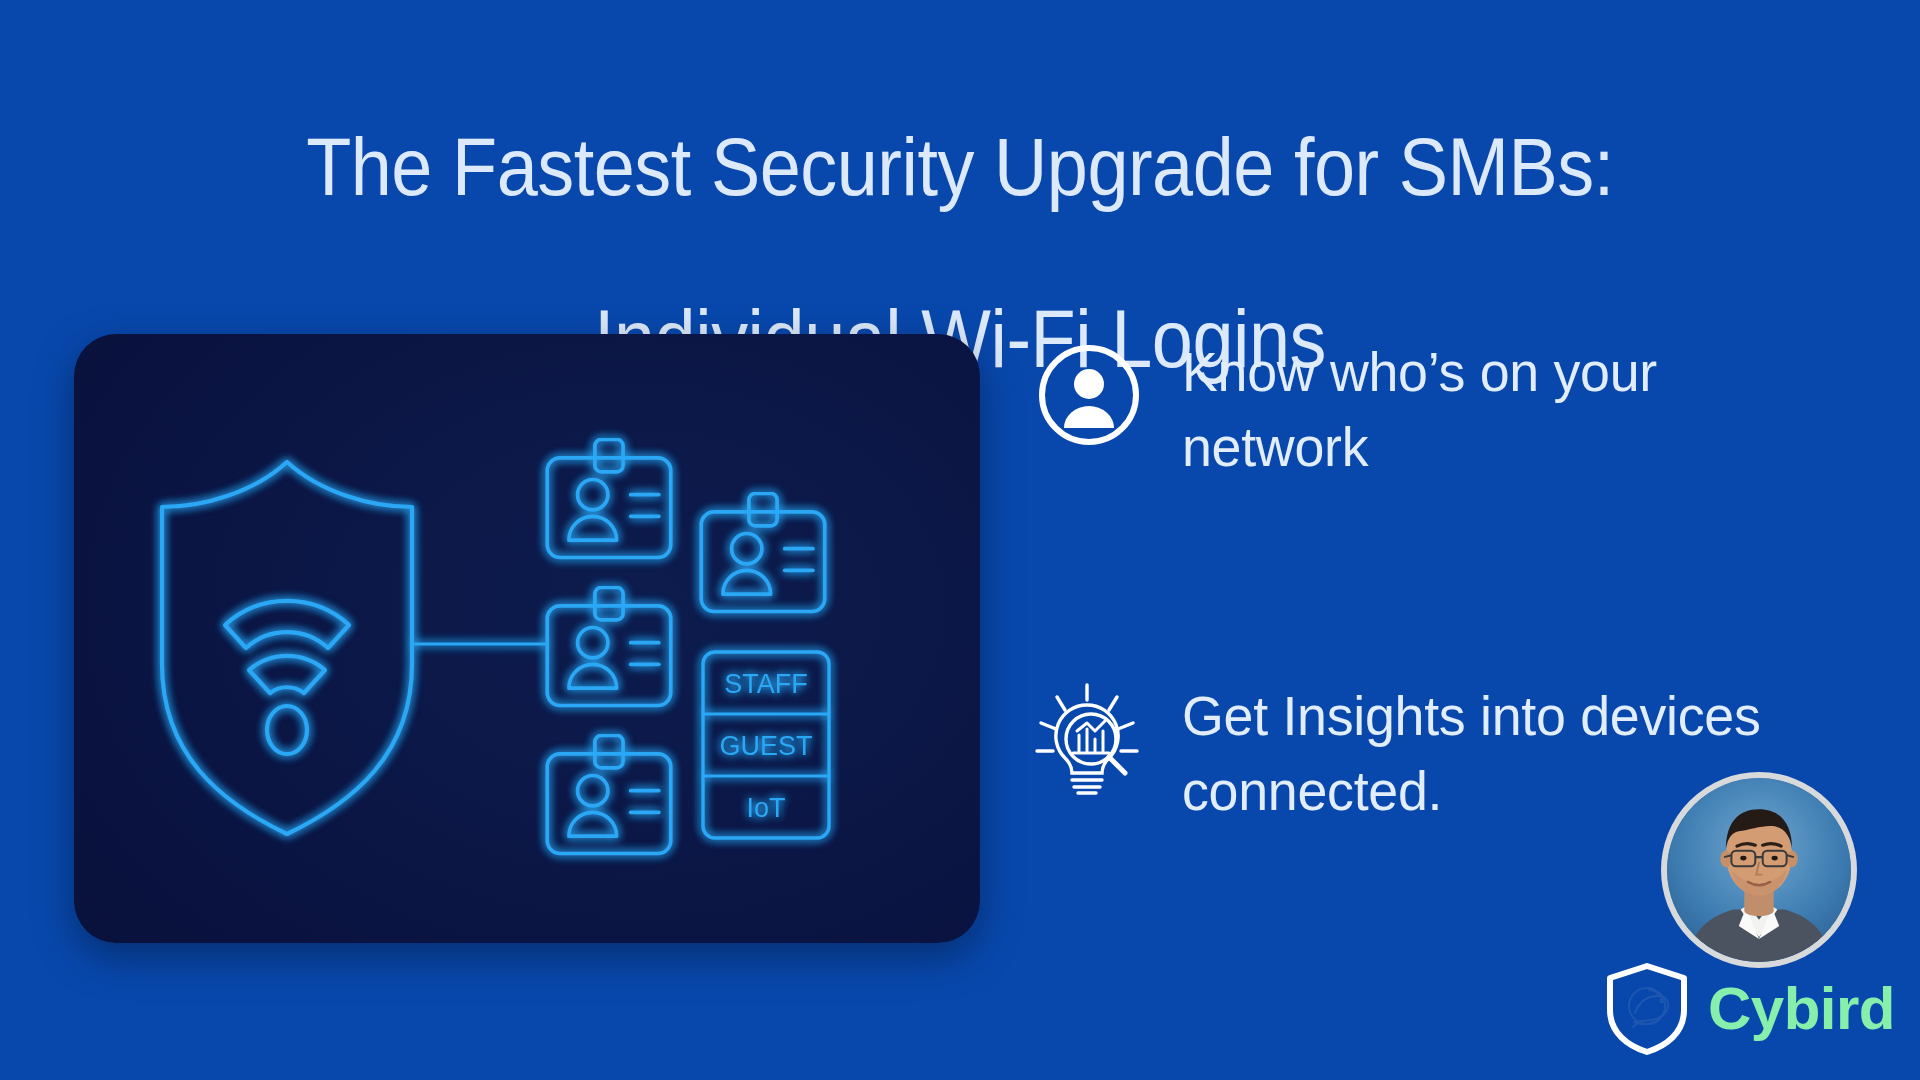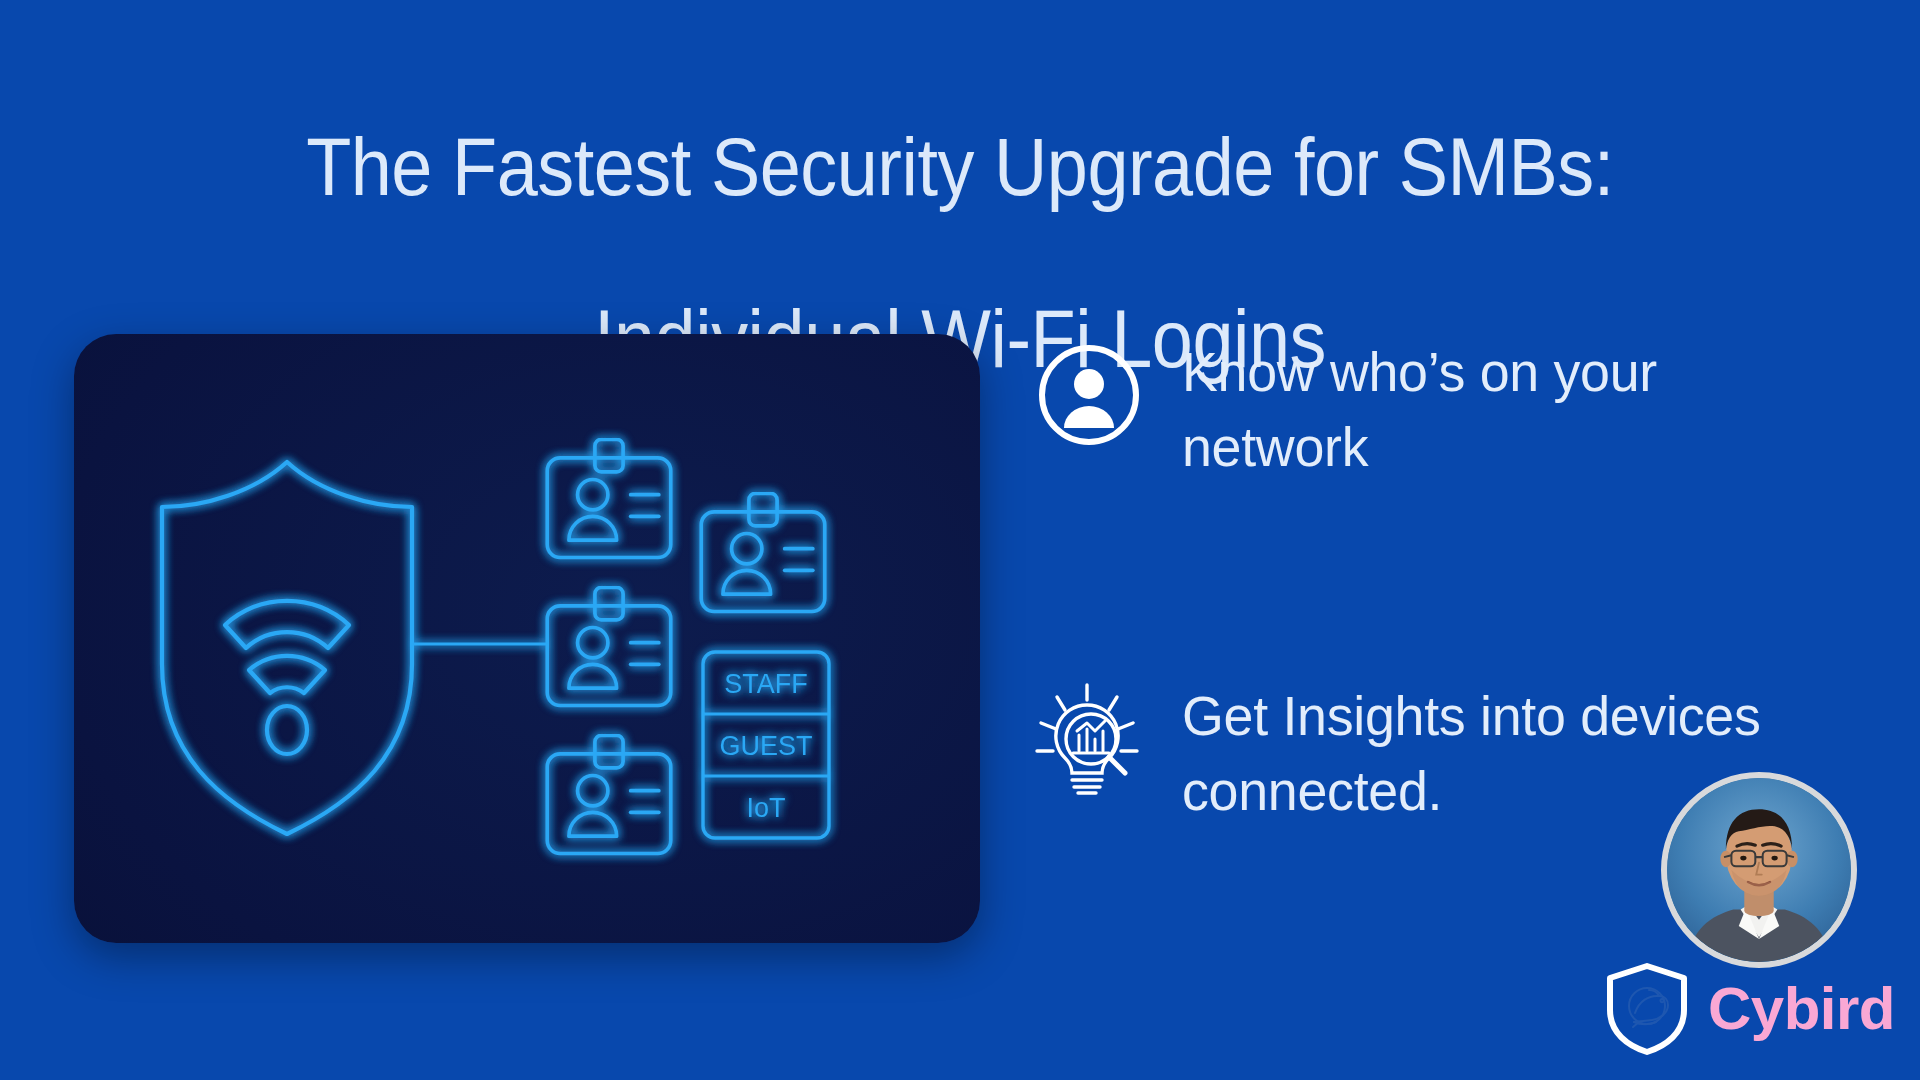--- a/index.html
+++ b/index.html
@@ -89,21 +89,21 @@
 
   
   .logo{
     position:absolute;
     left:1606px;top:963px;
     display:flex;align-items:center;gap:20px;
   }
   .logo-mark{width:82px;height:92px;}
   .logo-mark svg{display:block;width:100%;height:100%;}
   .logo-text{
-    color:#f9a8d4;
+    color:#86efac;
     font-size:60px;
     font-weight:700;
     letter-spacing:-0.5px;
     line-height:1;
   }
 </style>
 </head>
 <body>
 
 <div class="stage">

